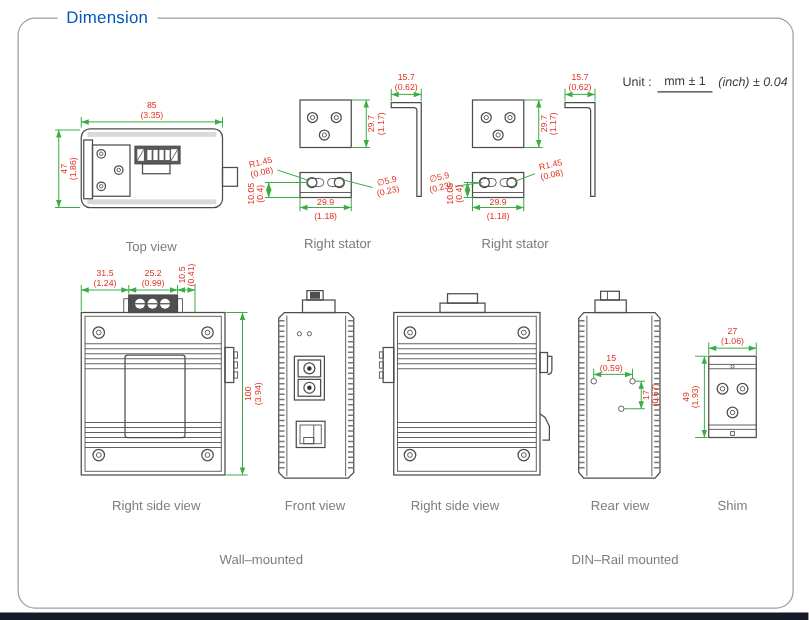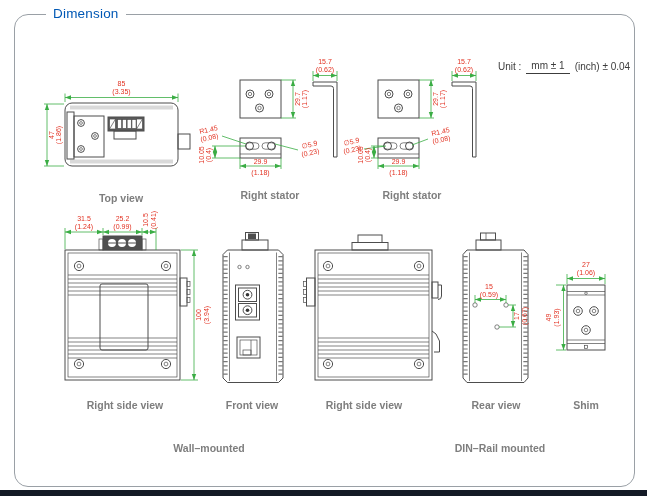--- a/index.html
+++ b/index.html
@@ -6,23 +6,23 @@
   .canvas{position:relative;width:647px;height:496px;background:#fff;
           font-family:"Liberation Sans",sans-serif;overflow:hidden;}
   .frame{position:absolute;left:14px;top:14px;width:619px;height:471px;
          border:1.5px solid #9aa0a6;border-radius:14px;background:#fff;}
   .title{position:absolute;left:46px;top:6px;background:#fff;padding:0 7px;
          color:#0058b5;font-size:13.5px;font-weight:normal;letter-spacing:.2px;}
   .unit{position:absolute;left:498px;top:60px;display:flex;align-items:center;
         gap:5px;color:#3c3c3c;font-size:10px;}
   .frac{display:inline-flex;flex-direction:row;align-items:center;line-height:1.25;}
   .frac .num{padding:0 5px;border-bottom:1px solid #3c3c3c;}
-  .frac .den{padding:0 5px;}
+  .frac .den{padding:0 5px;font-style:italic;}
   .vlabel{position:absolute;transform:translateX(-50%);color:#7e7e7e;
-          font-size:10.5px;white-space:nowrap;font-weight:bold;}
+          font-size:10.5px;white-space:nowrap;}
   .footer{position:absolute;left:0;top:490px;width:647px;height:6px;background:#141a26;}
   svg.draw{position:absolute;left:0;top:0;}
   .dw{stroke:#4d4d4d;fill:none;stroke-width:1;}
   .dwthin{stroke:#4d4d4d;fill:none;stroke-width:.7;}
   .gl{stroke:#3aad44;stroke-width:.8;fill:none;}
   .rib{stroke:#777;stroke-width:4.5;stroke-dasharray:1.2 3;fill:none;}
   text.dt{fill:#e23222;font-size:7px;font-family:"Liberation Sans",sans-serif;text-anchor:middle;}
 </style>
 </head>
 <body>

